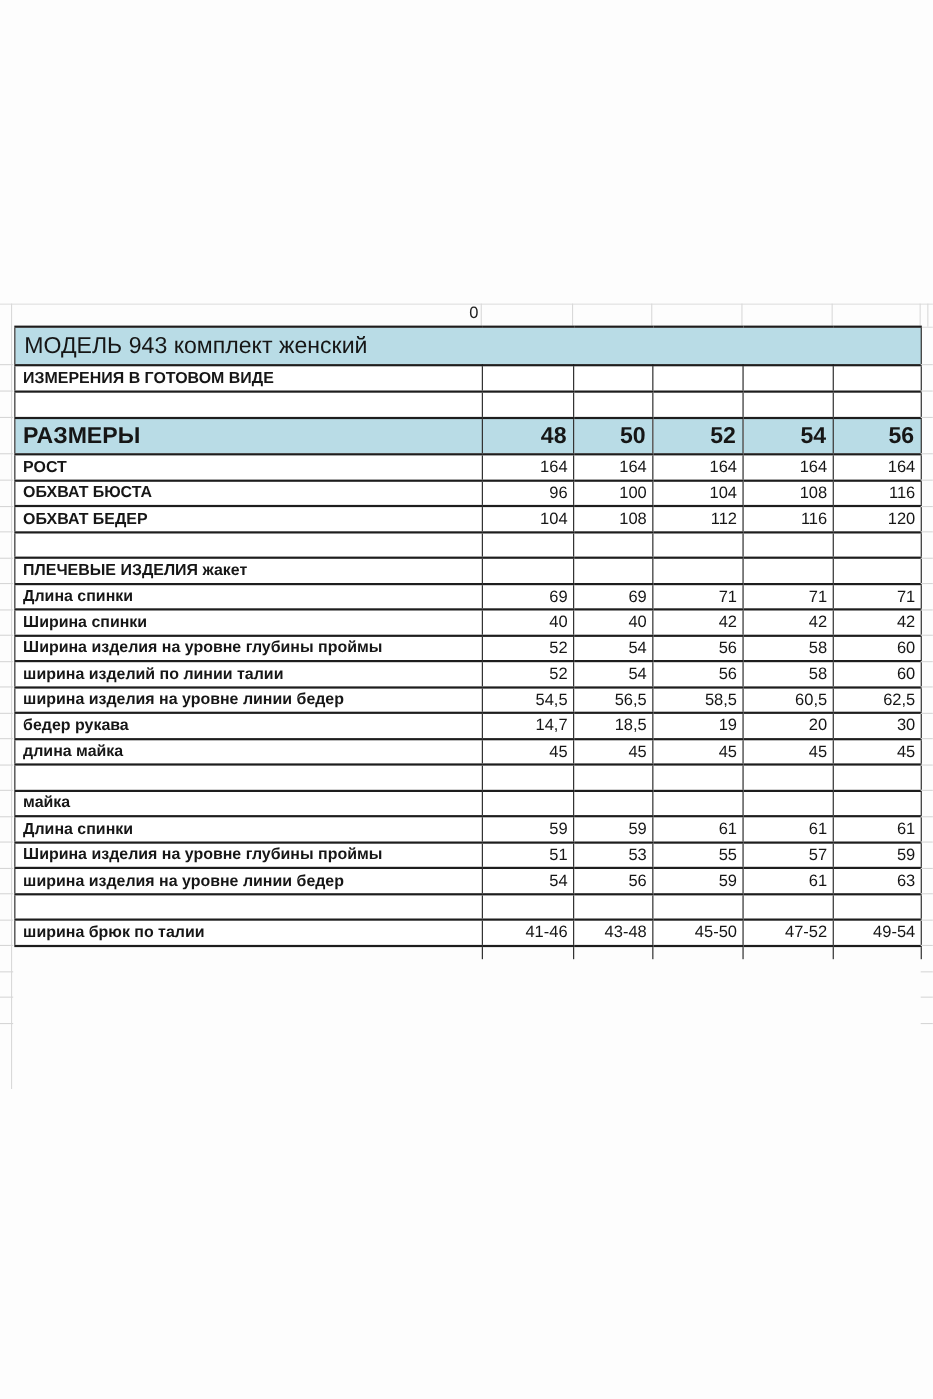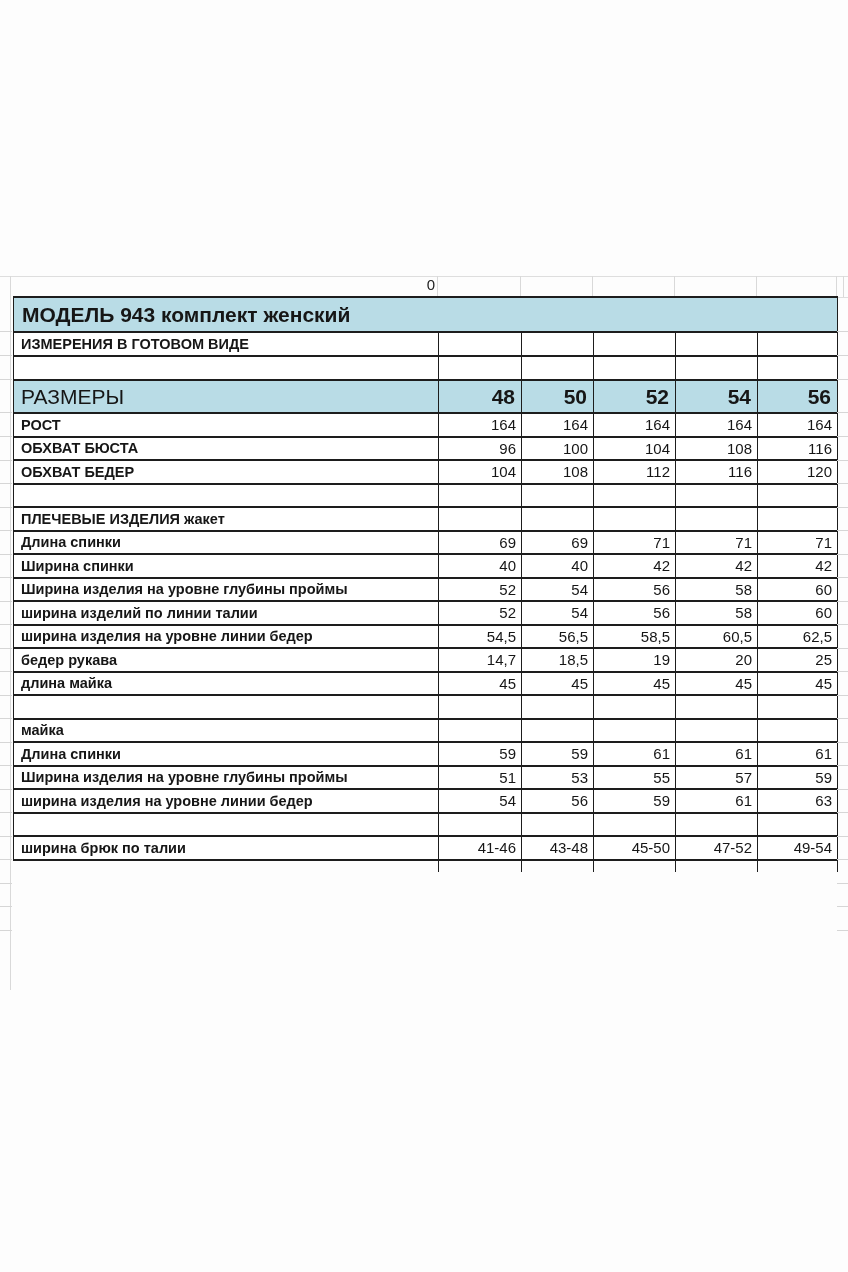--- a/index.html
+++ b/index.html
@@ -28,24 +28,24 @@
   .sheet col.c2{width:72px;}
   .sheet col.c3{width:82px;}
   .sheet col.c4{width:82px;}
   .sheet col.c5{width:80px;}
   .sheet td{
     border:1.4px solid #1d1d1d;
     border-top-width:2px;border-bottom-width:2px;
     padding:0;overflow:hidden;white-space:nowrap;
     vertical-align:middle;background:#ffffff;
   }
-  tr.r-banner td{height:33px;font-size:21px;font-weight:bold;padding-left:8px;}
+  tr.r-banner td{height:33px;font-size:21px;font-weight:normal;padding-left:8px;}
   tr.r-sub td{height:22px;}
   tr.r-gap td{height:22px;}
-  tr.r-sizes td{height:31px;font-size:21px;font-weight:normal;}
+  tr.r-sizes td{height:31px;font-size:21px;font-weight:bold;}
   tr.r-norm td{height:21.5px;}
   td.lbl{font-weight:bold;font-size:14.5px;padding-left:7px;}
   td.val{text-align:right;font-size:15px;padding-right:5px;font-weight:normal;}
   tr.r-sizes td.lbl{font-size:21px;}
   tr.r-sizes td.val{font-size:21px;font-weight:bold;padding-right:6px;}
   td.blue{background:#b9dce6;}
   
   tr.r-stub td{
     height:11px;border:none;background:transparent;
   }
@@ -188,21 +188,21 @@
         <td class="val">58,5</td>
         <td class="val">60,5</td>
         <td class="val">62,5</td>
       </tr>
       <tr class="r-norm">
         <td class="lbl">бедер рукава</td>
         <td class="val">14,7</td>
         <td class="val">18,5</td>
         <td class="val">19</td>
         <td class="val">20</td>
-        <td class="val">25</td>
+        <td class="val">30</td>
       </tr>
       <tr class="r-norm">
         <td class="lbl">длина майка</td>
         <td class="val">45</td>
         <td class="val">45</td>
         <td class="val">45</td>
         <td class="val">45</td>
         <td class="val">45</td>
       </tr>
       <tr class="r-norm">

